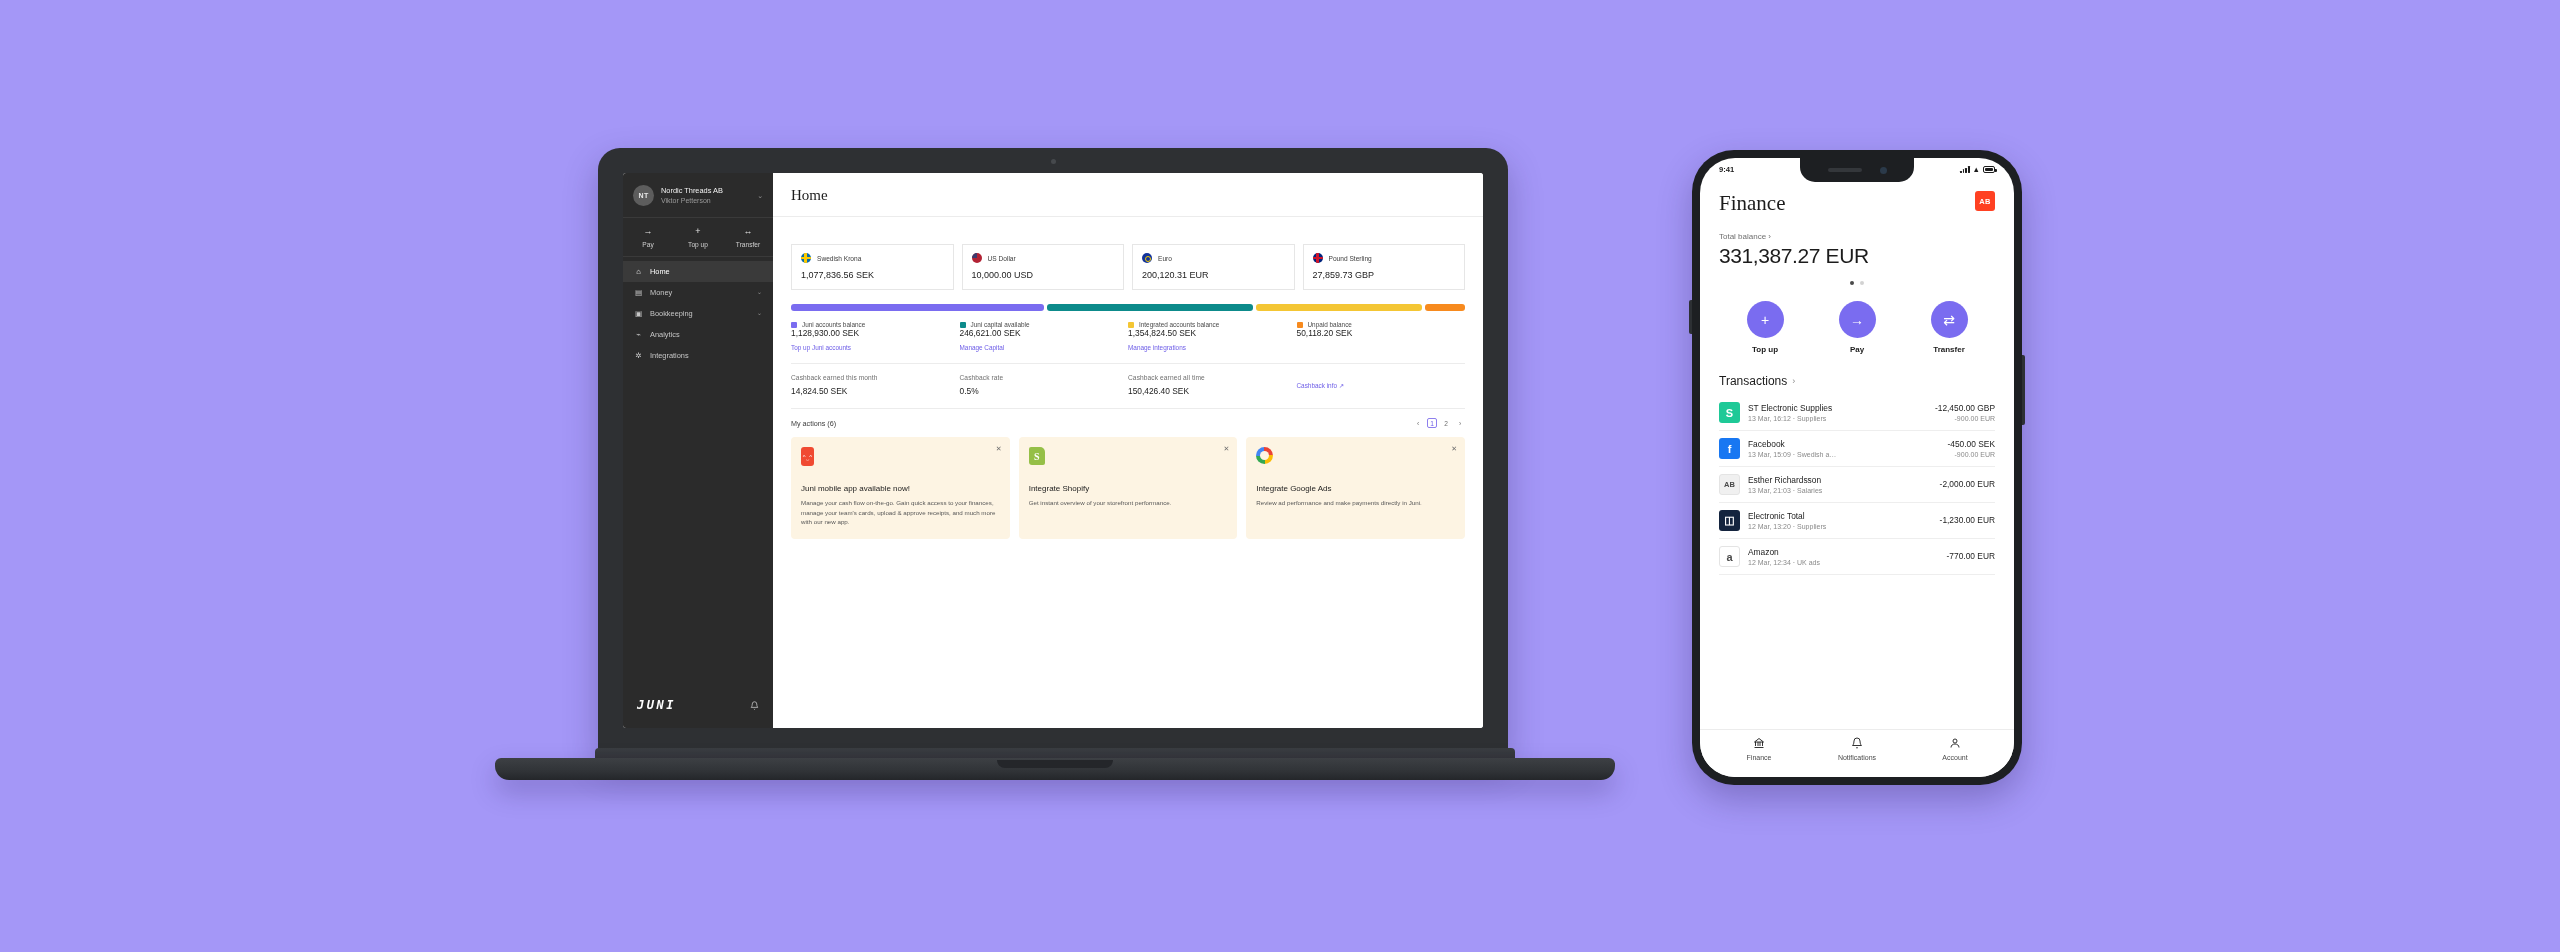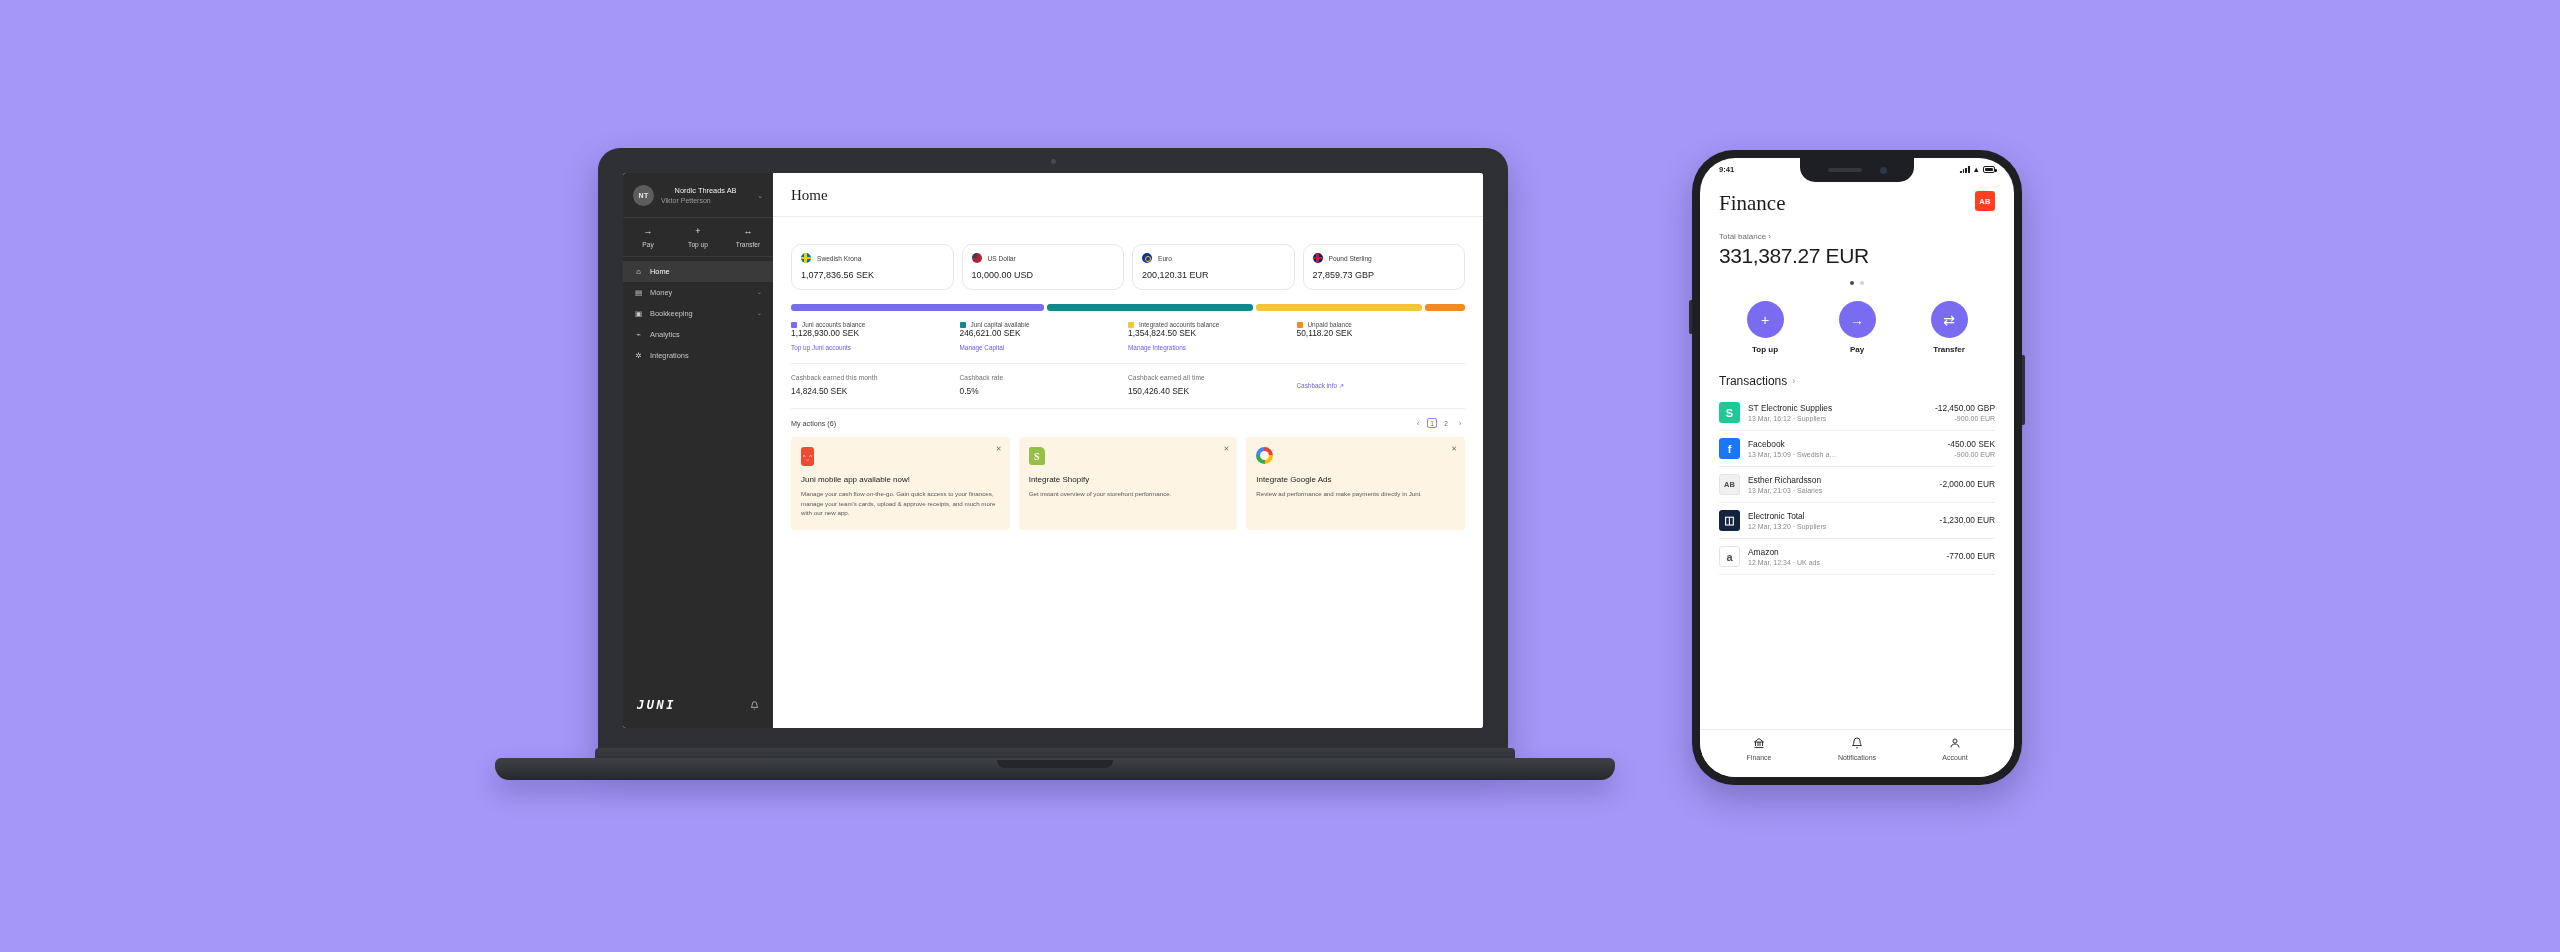--- a/index.html
+++ b/index.html
@@ -47,21 +47,21 @@
     width: 150px; height: 100%; background: #2b2b2b; color: #d9d9d9;
     display: flex; flex-direction: column; flex: 0 0 150px;
   }
   .sb-org { display: flex; align-items: center; gap: 7px; padding: 12px 10px 11px; }
   .sb-avatar {
     width: 21px; height: 21px; flex: 0 0 21px; border-radius: 50%;
     background: #5d5d5d; color: #e8e8e8; font-size: 7px; font-weight: bold;
     display: flex; align-items: center; justify-content: center; letter-spacing: .3px;
   }
   .sb-org-text { flex: 1; min-width: 0; }
-  .sb-org-name { font-size: 7.4px; color: #f2f2f2; line-height: 1.35; white-space: nowrap; text-align: center; }
+  .sb-org-name { font-size: 7.4px; color: #f2f2f2; line-height: 1.35; white-space: nowrap; }
   .sb-org-user { font-size: 7px; color: #9a9a9a; line-height: 1.35; white-space: nowrap; }
   .sb-chev { font-size: 7px; color: #999; }
   .sb-actions {
     display: flex; border-top: 1px solid #3a3a3a; border-bottom: 1px solid #3a3a3a;
     padding: 9px 0 8px;
   }
   .sb-action { flex: 1; text-align: center; }
   .sb-action-ico { font-size: 9px; color: #e2e2e2; line-height: 1.1; }
   .sb-action-lbl { font-size: 6.6px; color: #cfcfcf; margin-top: 4px; }
   .sb-nav { padding: 4px 0 0; flex: 1; }
@@ -98,21 +98,21 @@
     width: 17px; height: 9px; border-radius: 5px; background: #7a6cf0; position: relative;
   }
   .toggle::after {
     content: ""; position: absolute; right: 1.5px; top: 1.5px;
     width: 6px; height: 6px; border-radius: 50%; background: #fff;
   }
   .toggle-lbl { font-size: 6.4px; color: #5a5a5a; }
 
   .cur-grid { display: flex; gap: 8px; margin-top: 13px; }
   .cur-card {
-    flex: 1; border: 1px solid #e6e6e6; border-radius: 10px; padding: 8px 9px 9px;
+    flex: 1; border: 1px solid #e6e6e6; border-radius: 0; padding: 8px 9px 9px;
   }
   .cur-head { display: flex; align-items: center; gap: 6px; }
   .flag { width: 10px; height: 10px; border-radius: 50%; flex: 0 0 10px; overflow: hidden; position: relative; }
   .flag-se { background: #0d6ca8; }
   .flag-se::before { content:""; position:absolute; left:3.4px; top:0; width:2.2px; height:100%; background:#fecb00; }
   .flag-se::after { content:""; position:absolute; left:0; top:3.9px; width:100%; height:2.2px; background:#fecb00; }
   .flag-us { background: #b22234; }
   .flag-us::before { content:""; position:absolute; left:0; top:0; width:5px; height:5px; background:#3c3b6e; }
   .flag-eu { background: #12339b; }
   .flag-eu::after {
@@ -171,21 +171,21 @@
   }
   .ico-google {
     width: 17px; height: 17px; border-radius: 50%;
     background: conic-gradient(#ea4335 0 25%, #fbbc05 25% 50%, #34a853 50% 75%, #4285f4 75% 100%);
     position: relative;
   }
   .ico-google::after {
     content: ""; position: absolute; left: 4px; top: 4px; width: 9px; height: 9px;
     background: #fdf4e3; border-radius: 50%;
   }
-  .promo-title { font-size: 8px; color: #1c1c1c; margin-top: 9px; }
+  .promo-title { font-size: 8px; color: #1c1c1c; margin-top: 18px; }
   .promo-desc { font-size: 6.2px; color: #575757; line-height: 1.55; margin-top: 5px; }
 
   
   .phone { position: absolute; left: 1692px; top: 150px; width: 330px; height: 635px; }
   .phone-frame {
     position: absolute; inset: 0; background: #1d1f22; border-radius: 42px;
     box-shadow: 0 14px 34px rgba(40,25,90,.30);
   }
   .phone-side { position: absolute; right: -3px; top: 205px; width: 3px; height: 70px;
     background: #2d3034; border-radius: 0 2px 2px 0; }

